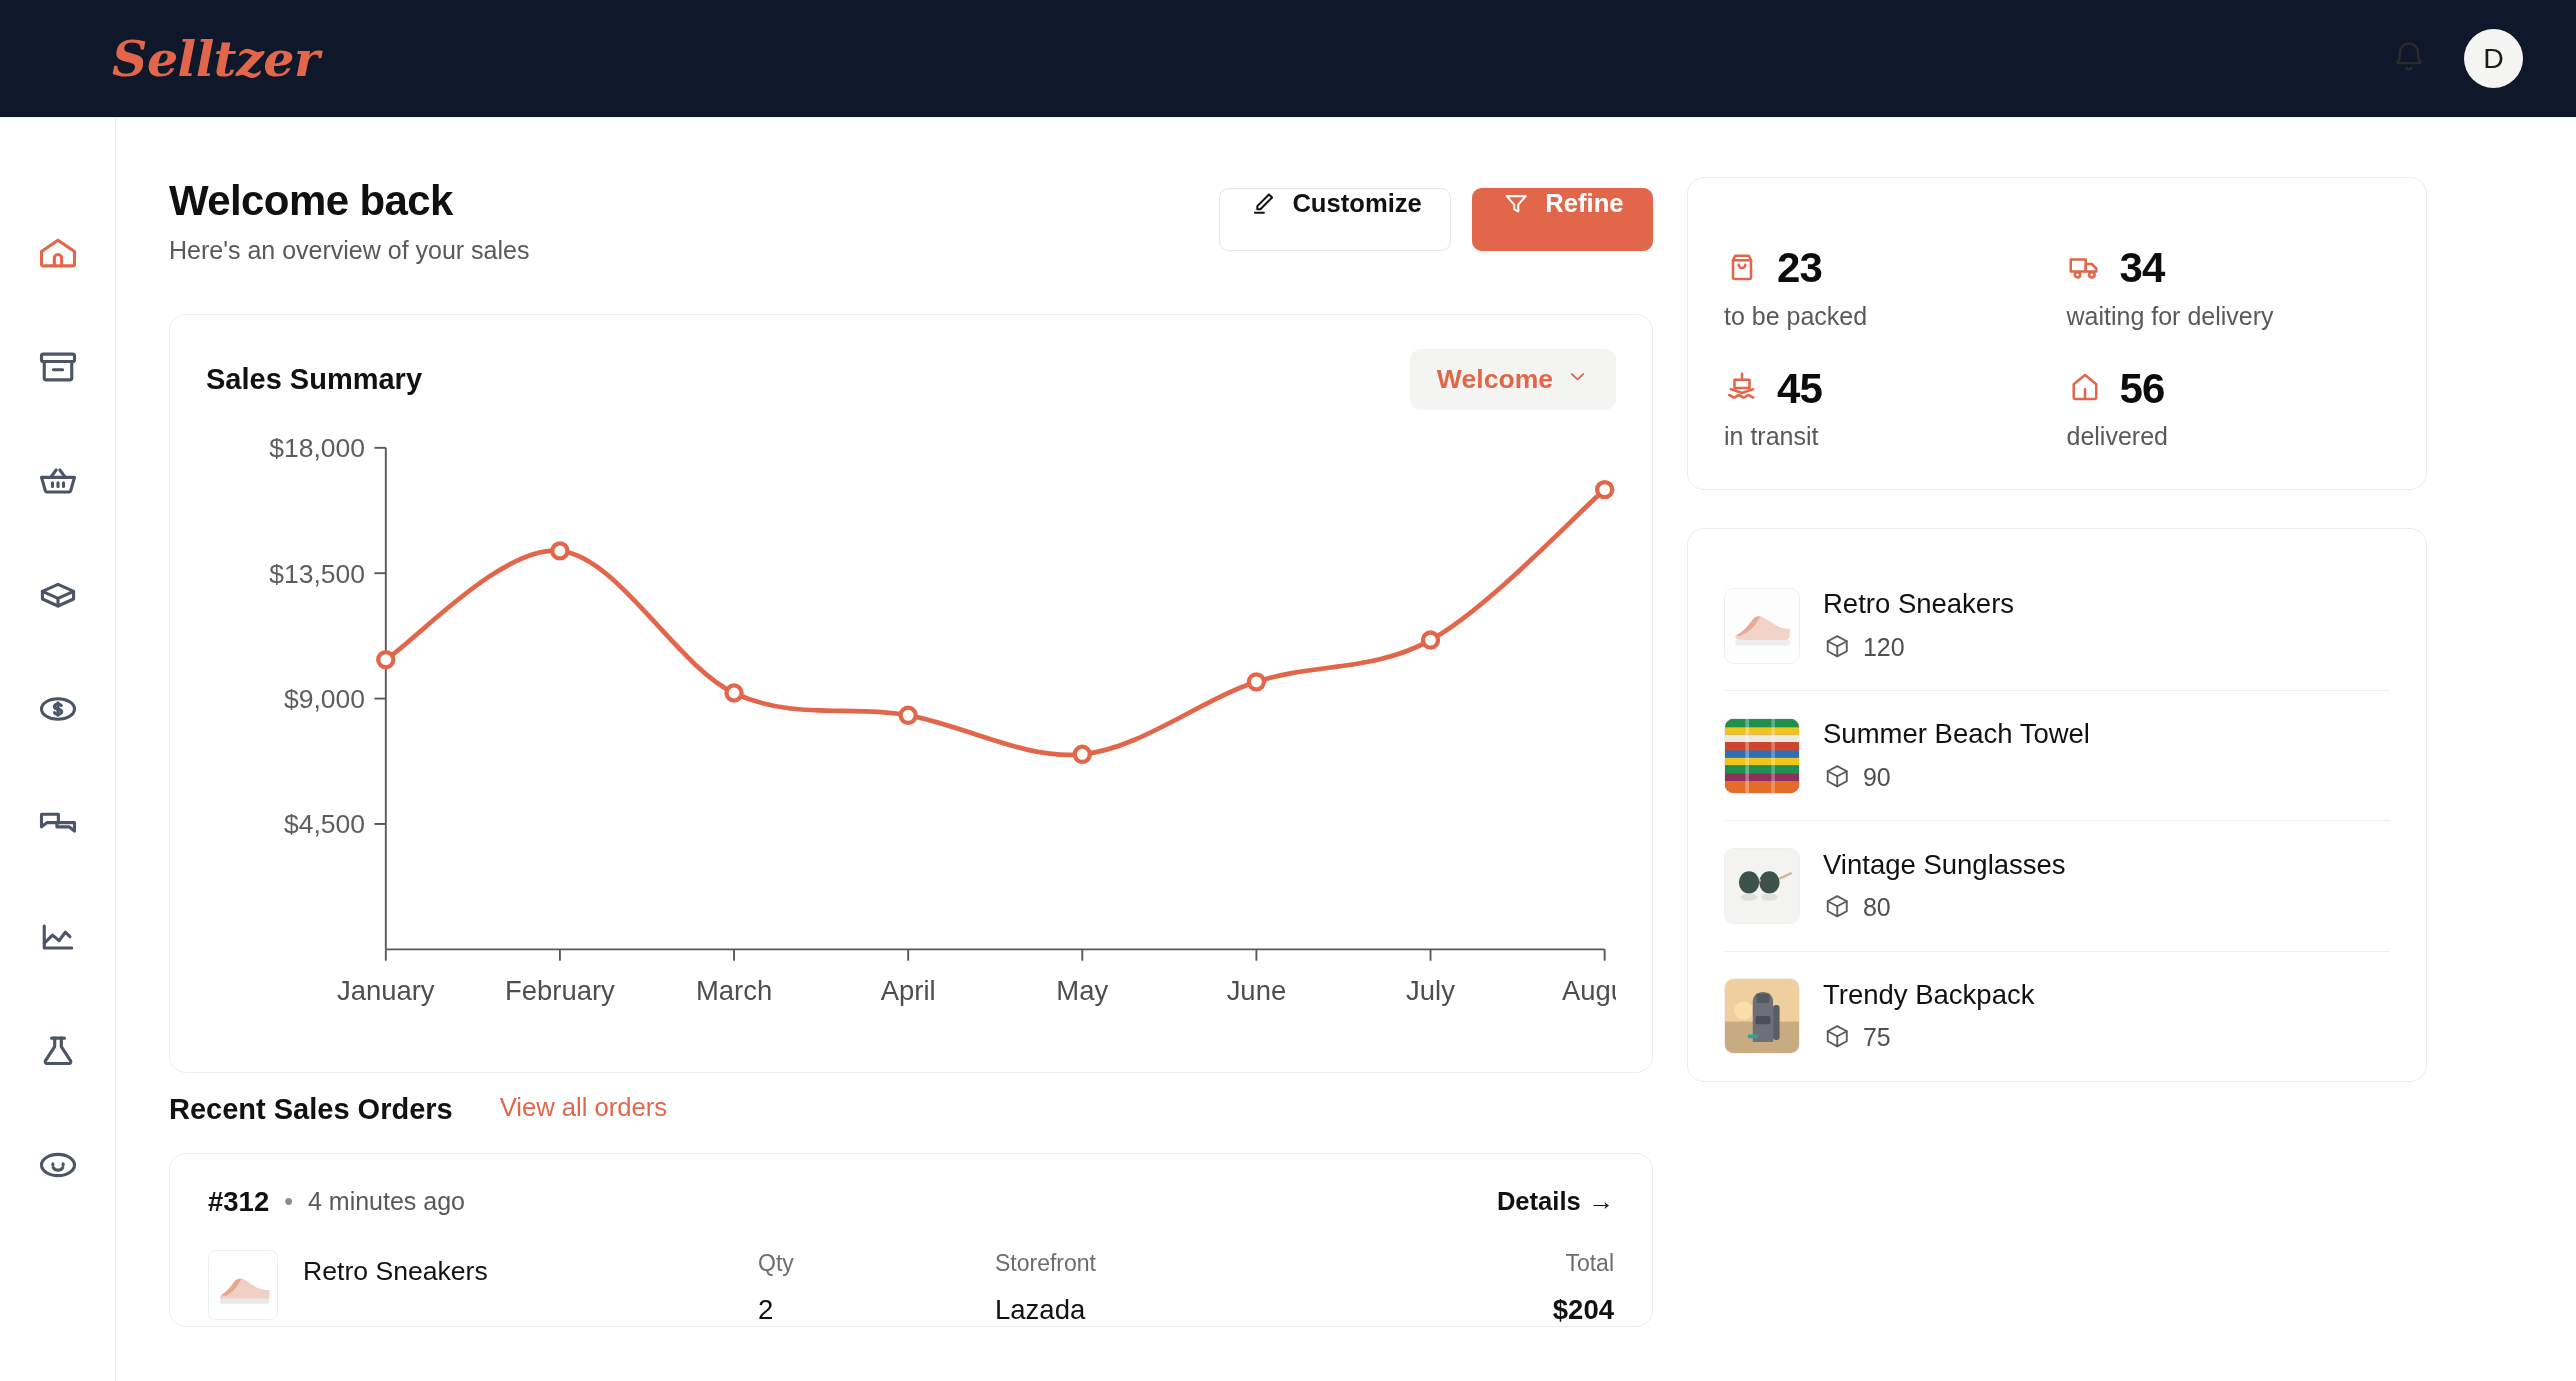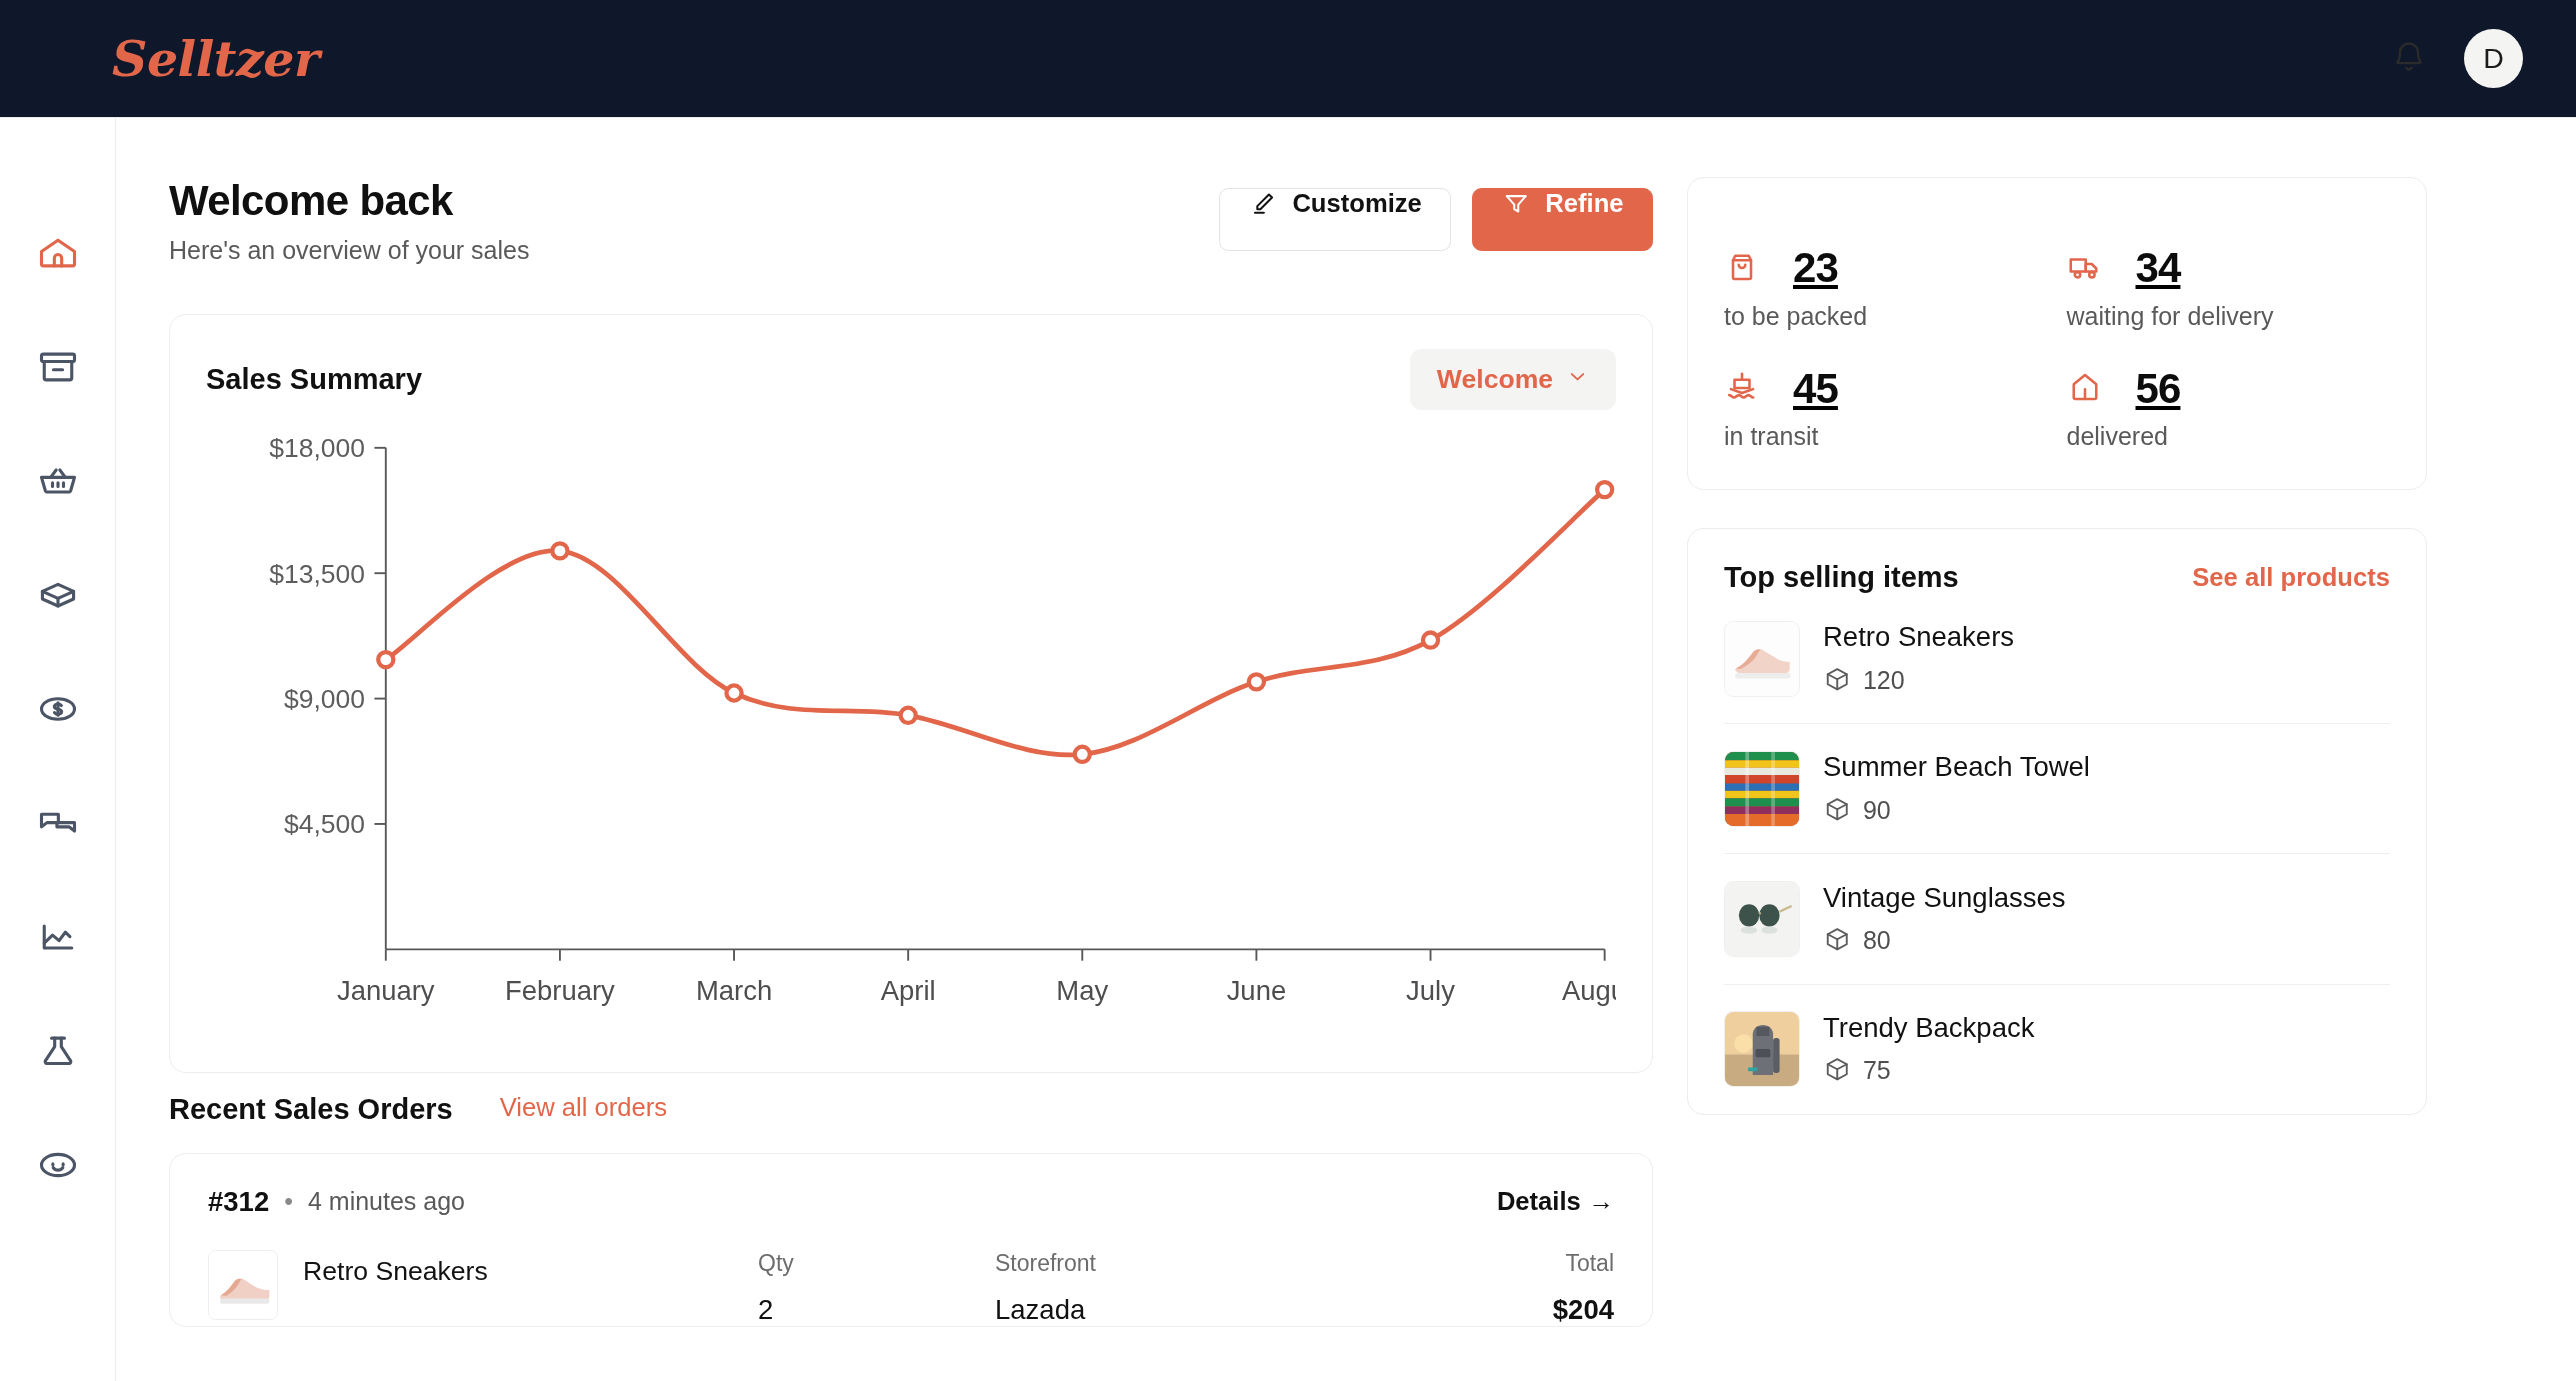--- a/index.html
+++ b/index.html
@@ -147,21 +147,21 @@
   .order-col .val { font-size: 27.5px; color: #111; margin-top: 17px; }
   .order-col .val.bold { font-weight: 700; }
 
   
   .activity-card { padding: 32px 36px 38px 36px; }
   .activity-title { font-size: 29px; font-weight: 700; color: #111; }
   .activity-grid {
     margin-top: 34px;
     display: grid; grid-template-columns: 1fr 1fr; row-gap: 34px; column-gap: 19px;
   }
-  .stat-row { display: flex; align-items: center; gap: 33px; text-decoration: underline; }
+  .stat-row { display: flex; align-items: center; gap: 17px; }
   .stat-num { font-size: 42px; font-weight: 700; color: #0c0c0c; letter-spacing: -0.9px; }
   .stat-lbl { font-size: 25px; color: #59595a; margin-top: 9.5px; }
 
   
   .selling-card { margin-top: 38px; padding: 32px 36px 0 36px; }
   .selling-head { display: flex; align-items: center; }
   .selling-title { font-size: 29px; font-weight: 700; color: #111; }
   .selling-link { margin-left: auto; color: #e2664a; font-size: 25.6px; font-weight: 600; cursor: pointer; }
   .prod-item { display: flex; align-items: center; gap: 23px; padding: 26.6px 0; }
   .prod-item + .prod-item { border-top: 0.9px solid #efefef; }
@@ -474,24 +474,20 @@
                 </span>
                 <span class="stat-num">56</span>
               </div>
               <div class="stat-lbl">delivered</div>
             </div>
 
           </div>
         </div>
 
         <div class="card selling-card">
-          <div class="selling-head">
-            <div class="selling-title">Top selling items</div>
-            <div class="selling-link">See all products</div>
-          </div>
 
           <div class="prod-item">
             <div class="prod-thumb">
               <svg viewBox="0 0 80 80">
                 <rect width="80" height="80" fill="#fdfdfd"></rect>
                 <path d="M12 50c7-3 13-10 18-17 3-4 8-5 12-2l13 8c4 3 10 4 15 4v8c0 2-2 4-4 4H16c-3 0-5-2-5-4z" fill="#f2d3c8"></path>
                 <path d="M12 50c7-3 13-10 18-17 2-3 5-4 8-3l-5 8c-4 6-11 10-17 13z" fill="#e7ac95"></path>
                 <rect x="11" y="55" width="60" height="6" rx="3" fill="#ededed"></rect>
               </svg>
             </div>

